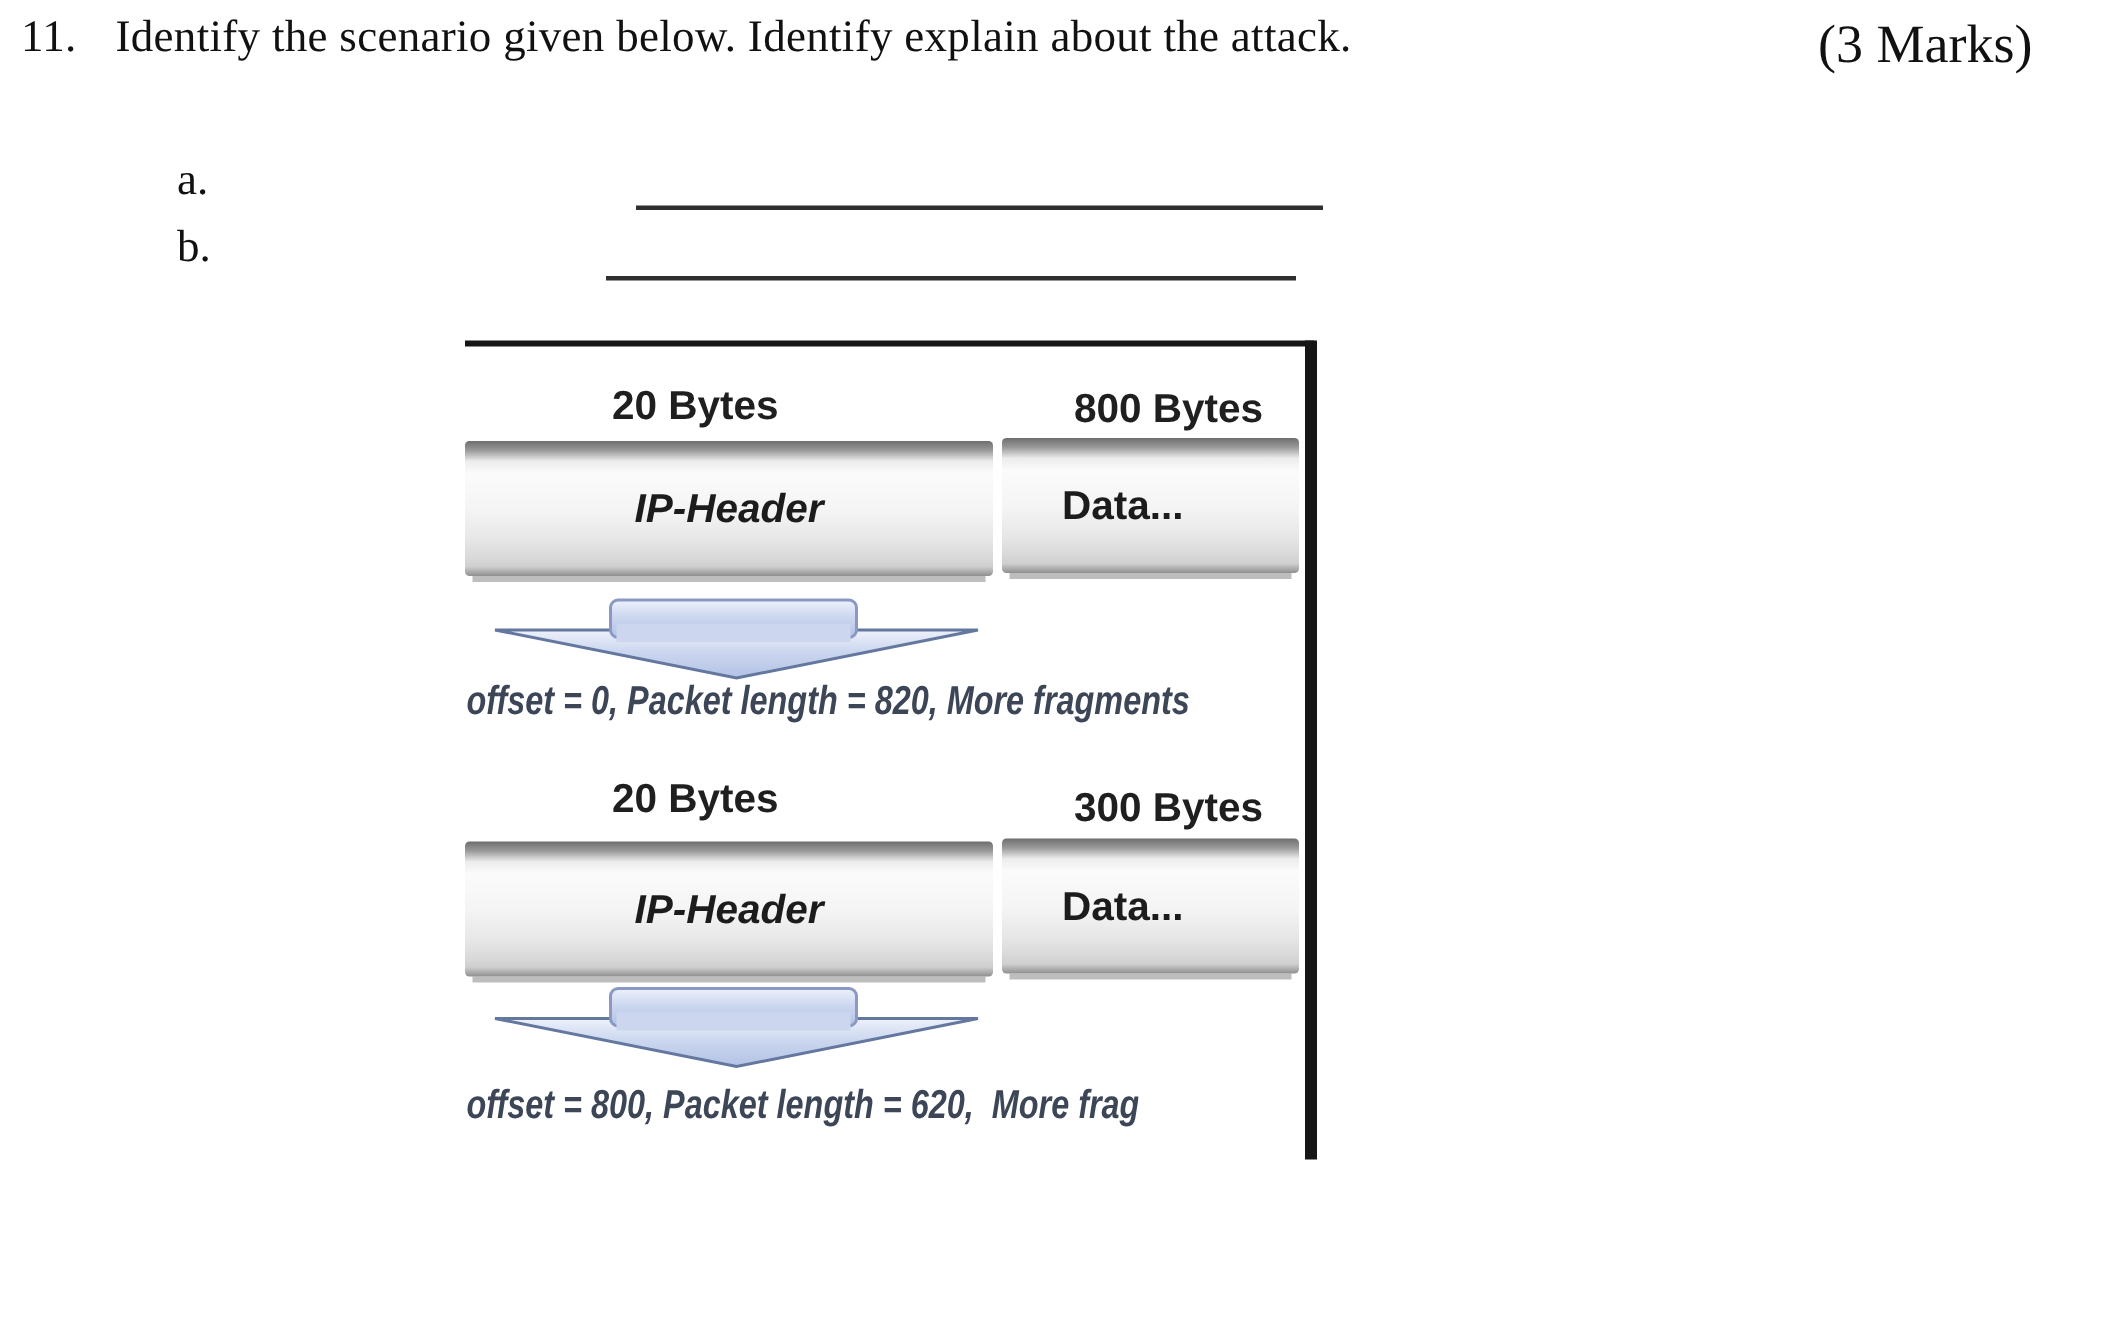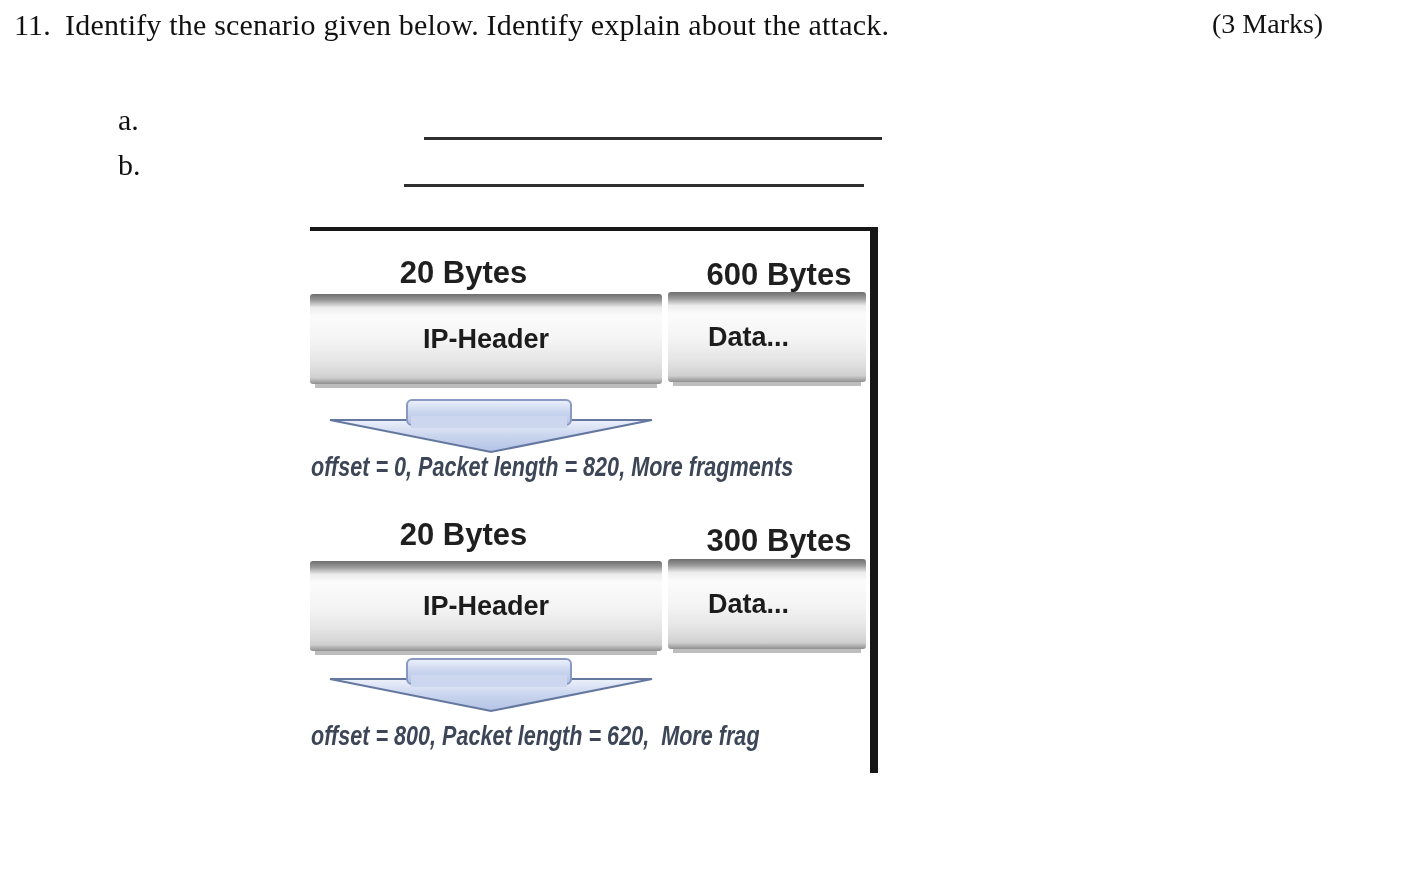--- a/index.html
+++ b/index.html
@@ -4,51 +4,51 @@
 <style>
   html,body{margin:0;padding:0;}
   body{
     width:1418px;height:888px;position:relative;background:#ffffff;
     font-family:"Liberation Serif", serif;color:#111;overflow:hidden;
   }
   .abs{position:absolute;}
 
   
   .heading{left:14px;top:8px;width:1180px;font-size:30px;letter-spacing:0.2px;}
-  .heading .num{margin-right:14px;}
-  .marks{left:1212px;top:8px;font-size:28px;}
+  .heading .num{margin-right:26px;}
+  .marks{left:1212px;top:8px;font-size:36px;}
 
   
   .blank-row{left:118px;font-size:30px;display:flex;}
   .blank-row .letter{width:54px;flex:0 0 54px;}
   .row-a{top:103px;}
   .row-b{top:148px;}
   .uline{height:3px;background:#2f2f2f;}
   .uline-a{left:424px;top:137px;width:458px;}
   .uline-b{left:404px;top:184px;width:460px;}
 
   
   .top-line{left:310px;top:227px;width:566px;height:4px;background:#161616;}
   .v-line{left:870px;top:227px;width:8px;height:546px;background:#161616;}
 
   
   .dg{font-family:"Liberation Sans", sans-serif;}
-  .size-label{font-size:31px;font-weight:bold;color:#1f1f1f;text-align:center;box-sizing:border-box;}
+  .size-label{font-size:27px;font-weight:bold;color:#1f1f1f;text-align:center;box-sizing:border-box;}
   .hdr-size{left:310px;width:352px;padding-right:45px;}
   .data-size{left:672px;width:200px;padding-left:14px;}
 
   
   .bar{
     height:90px;box-sizing:border-box;border-radius:3px;
     background:linear-gradient(180deg,#6e6e6e 0%,#9a9a9a 7%,#ececec 15%,#fbfbfb 24%,#f4f4f4 52%,#e6e6e6 74%,#d8d8d8 87%,#cfcfcf 93%,#8f8f8f 100%);
     box-shadow:0 9px 0 -5px #bdbdbd;
     display:flex;align-items:center;
     font-size:27px;font-weight:bold;color:#1c1c1c;
   }
-  .bar-header{left:310px;width:352px;justify-content:center;}
+  .bar-header{left:310px;width:352px;justify-content:center;font-style:italic;}
   .bar-data{left:668px;width:198px;justify-content:flex-start;padding-left:40px;}
   .bar-r1{top:294px;}
   .bar-r1d{top:292px;}
   .bar-r2{top:561px;}
   .bar-r2d{top:559px;}
 
   
   .caption{
     left:311px;width:600px;font-size:27px;font-weight:bold;font-style:italic;
     color:#3d4657;white-space:pre;transform:scaleX(0.8);transform-origin:0 50%;
@@ -71,21 +71,21 @@
 
 <div class="abs blank-row row-b">
   <span class="letter">b.</span>
 </div>
 <div class="abs uline uline-b"></div>
 
 <div class="abs top-line"></div>
 <div class="abs v-line"></div>
 
 <div class="abs dg size-label hdr-size" style="top:255px">20 Bytes</div>
-<div class="abs dg size-label data-size" style="top:257px">600 Bytes</div>
+<div class="abs dg size-label data-size" style="top:257px">800 Bytes</div>
 
 <div class="abs dg bar bar-header bar-r1">
   <span>IP-Header</span>
 </div>
 <div class="abs dg bar bar-data bar-r1d">
   <span>Data...</span>
 </div>
 
 <div class="abs" style="left:327px;top:398px">
   <svg class="arrow-svg" viewBox="0 0 328 57">

